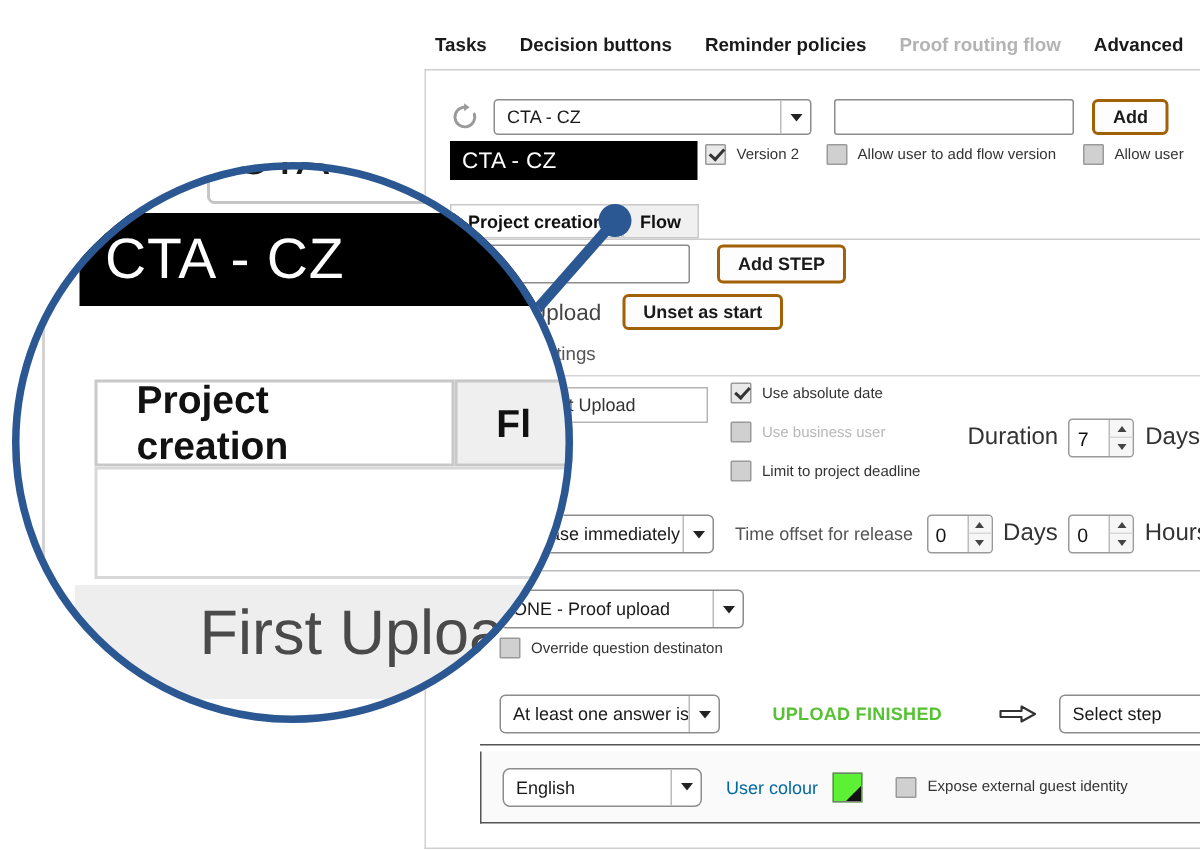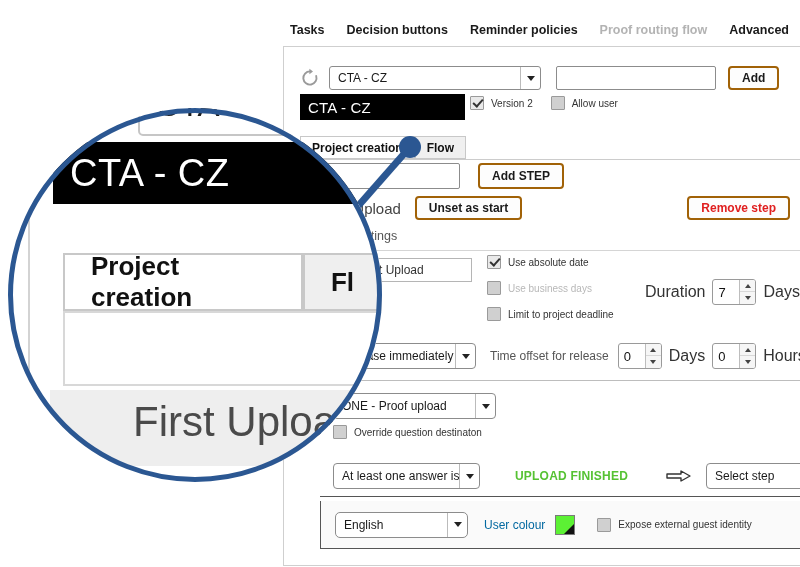--- a/index.html
+++ b/index.html
@@ -348,56 +348,57 @@
 
   <div class="opt-black">CTA - CZ</div>
 
   <div class="opts-row">
     <div class="cbrow">
       <span class="cb checked"></span>
       <span class="cb-label">Version 2</span>
     </div>
     <div class="cbrow">
       <span class="cb"></span>
+      <span class="cb-label">Allow user to add flow version</span>
+    </div>
+    <div class="cbrow">
+      <span class="cb"></span>
       <span class="cb-label">Allow user</span>
     </div>
   </div>
 
   <div class="inner-tabs-line"></div>
   <div class="inner-tabs">
     <div class="itab">Project creation</div>
     <div class="itab inactive">Flow</div>
   </div>
 
   <div class="row-addstep">
     <div class="txtinput" style="width:160px; height:26px;"></div>
     <button class="btn" style="height:26px;">Add STEP</button>
   </div>
 
   <div class="step-header">
     <span class="step-title">First Upload</span>
     <button class="btn">Unset as start</button>
-    <span class="step-remove">
-      <button class="btn danger">Remove step</button>
-    </span>
   </div>
   <div class="step-settings-label">Settings</div>
 
   <div class="step-box"></div>
 
   <div class="stepname-input">First Upload</div>
 
   <div class="checks-col">
     <div class="cbrow">
       <span class="cb checked"></span>
       <span class="cb-label">Use absolute date</span>
     </div>
     <div class="cbrow">
       <span class="cb"></span>
-      <span class="cb-label dim">Use business days</span>
+      <span class="cb-label dim">Use business user</span>
     </div>
     <div class="cbrow">
       <span class="cb"></span>
       <span class="cb-label">Limit to project deadline</span>
     </div>
   </div>
 
   <div class="duration-row">
     <span class="spin-label" style="margin-left:0">Duration</span>
     <div class="spin">

